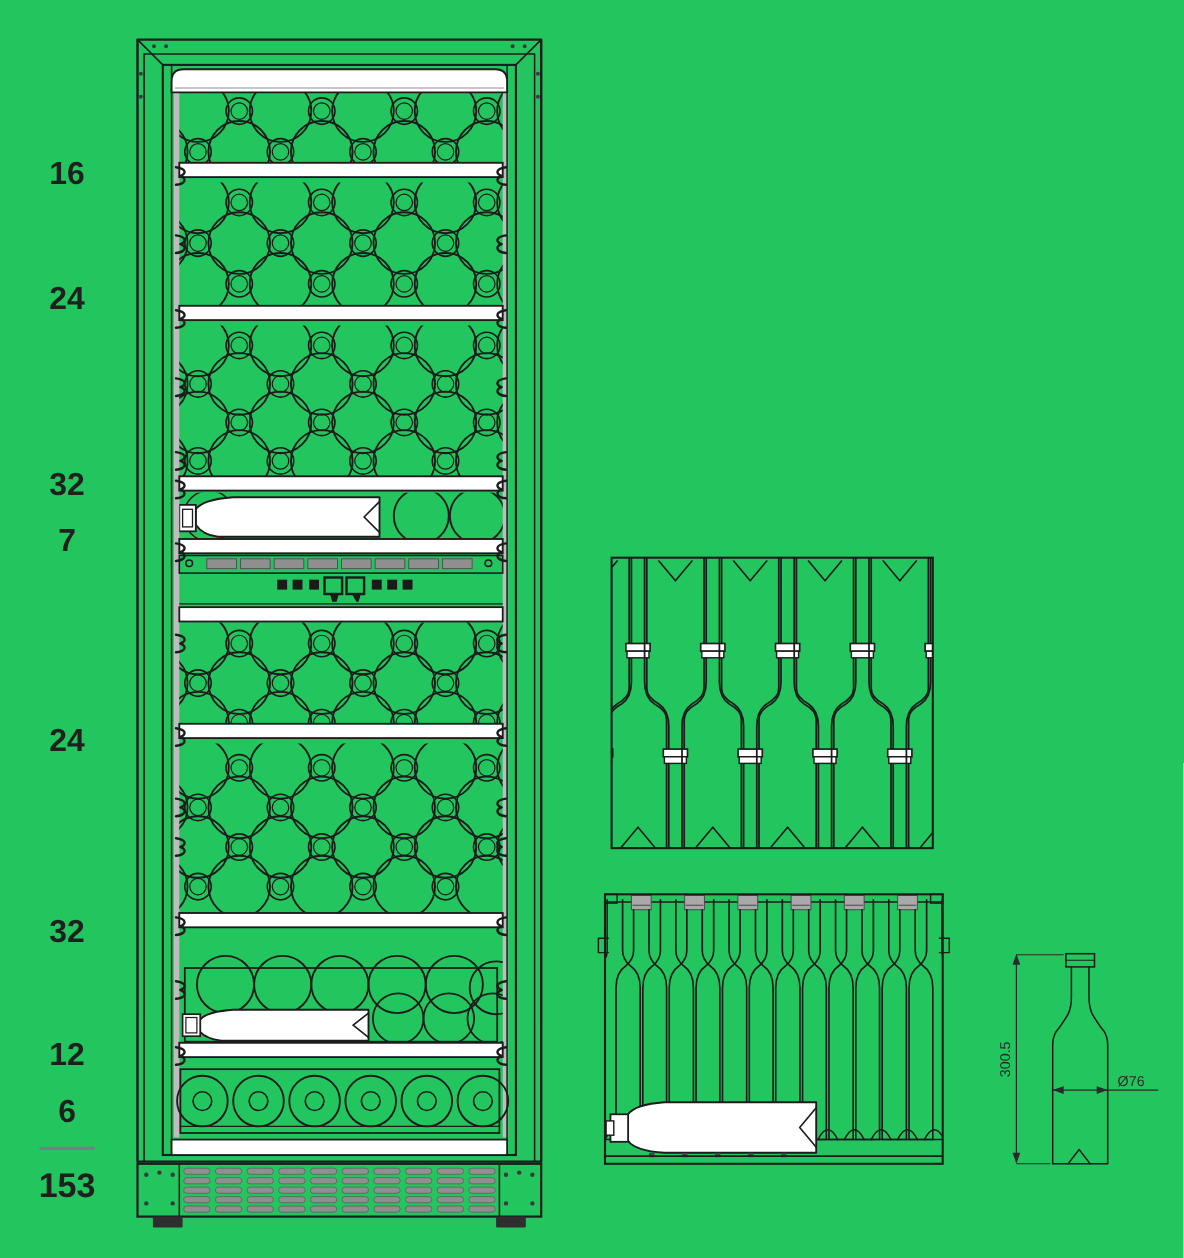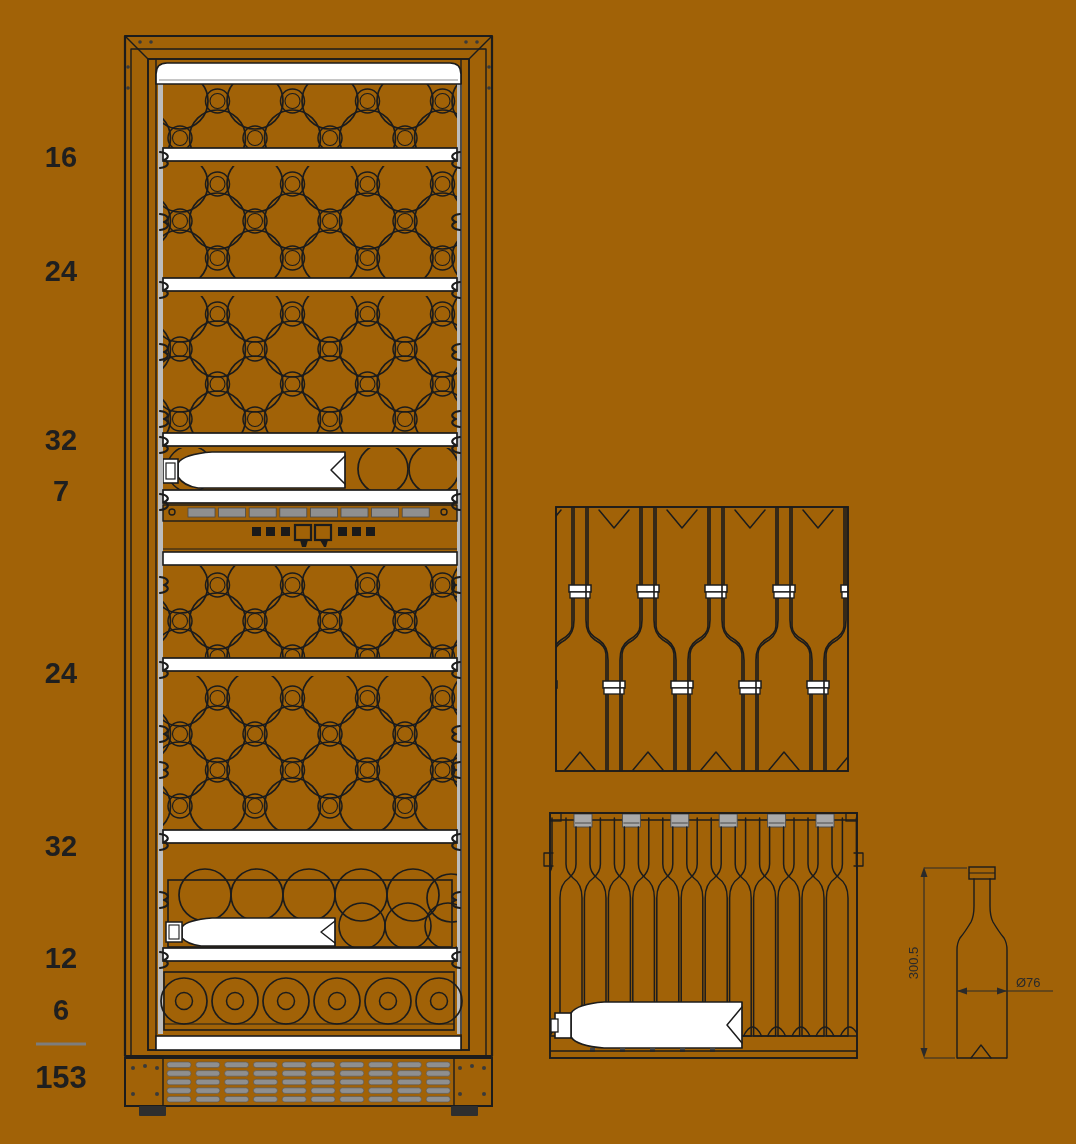--- a/index.html
+++ b/index.html
@@ -1,16 +1,16 @@
 <!DOCTYPE html>
 <html><head>
 <meta charset="utf-8">
 <style>
   html,body{margin:0;padding:0;background:#fff;}
-  .stage{position:relative;width:1076px;height:1144px;background:#a16207;overflow:hidden;}
+  .stage{position:relative;width:1076px;height:1144px;background:#22c55e;overflow:hidden;}
   svg{position:absolute;left:0;top:0;}
   text{font-family:"Liberation Sans","DejaVu Sans",sans-serif;fill:#1f1f1f;stroke:none;}
   .cap{font-size:29px;font-weight:bold;text-anchor:middle;}
   .tot{font-size:31px;font-weight:bold;text-anchor:middle;}
   .dim{font-size:13px;font-weight:normal;fill:#2a2a2a;}
 </style>
 </head>
 <body>
 
 <div class="stage">

